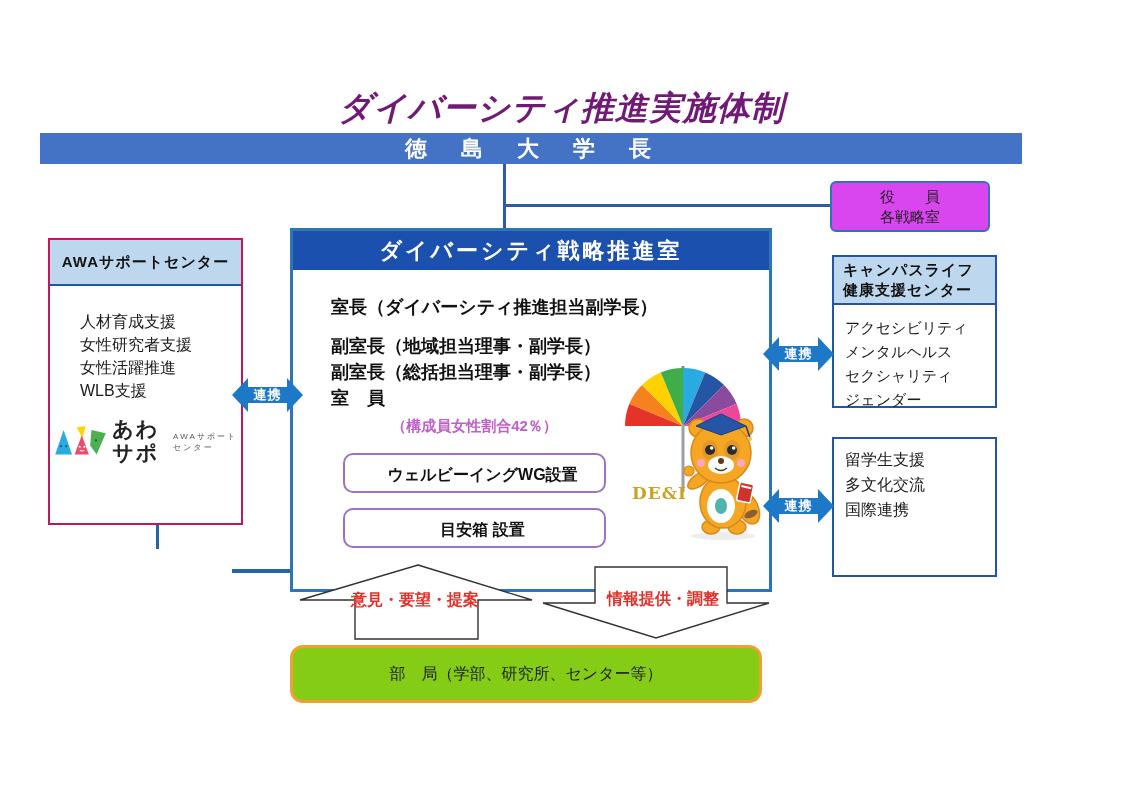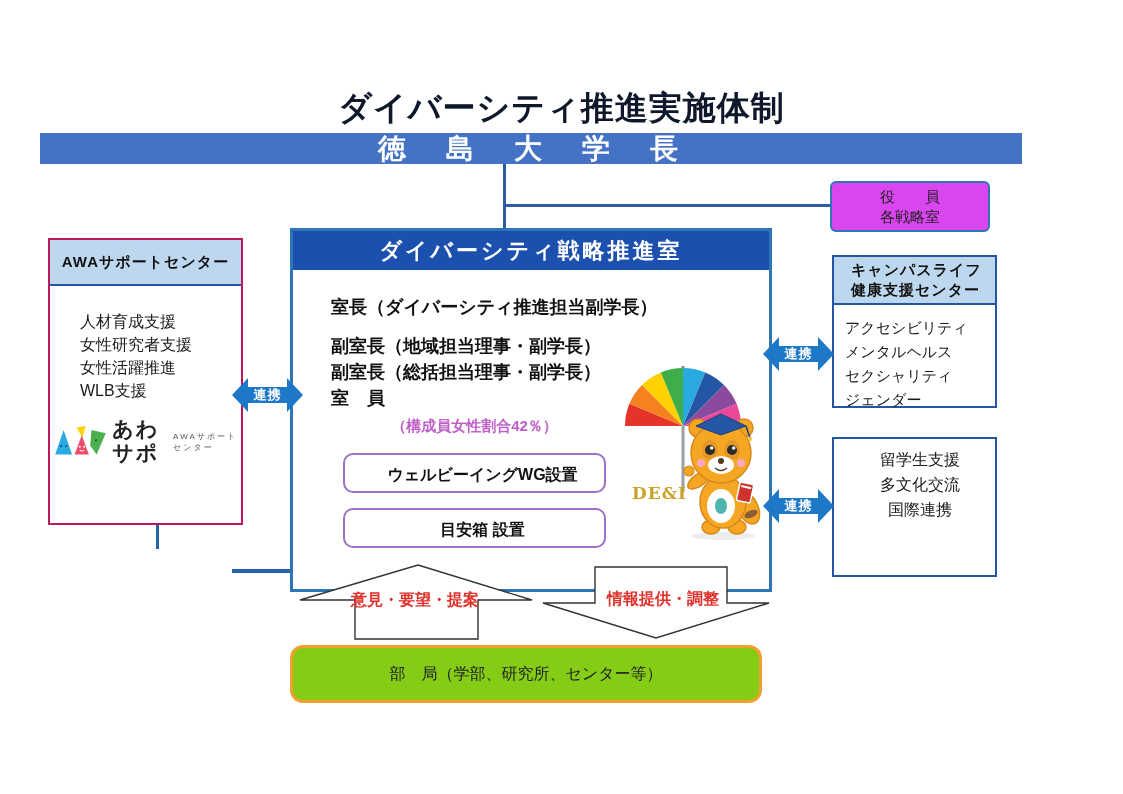--- a/index.html
+++ b/index.html
@@ -2,23 +2,23 @@
 <html lang="ja"><head>
 <meta charset="utf-8">
 <style>
   html,body{margin:0;padding:0;background:#fff;}
   #canvas{
     position:relative;width:1123px;height:794px;background:#fff;
     font-family:"Liberation Sans",sans-serif;overflow:hidden;
   }
   .abs{position:absolute;}
   
-  .title{left:0;top:86px;width:1123px;text-align:center;font-size:33px;font-weight:bold;color:#0f172a;letter-spacing:1px;}
+  .title{left:0;top:86px;width:1123px;text-align:center;font-size:33px;font-weight:bold;color:#701a75;letter-spacing:1px;font-style:italic;}
   .banner{left:40px;top:133px;width:982px;height:31px;background:#4472C4;color:#fff;
-    font-size:28px;font-weight:bold;text-align:center;line-height:31px;letter-spacing:6px;}
+    font-size:22px;font-weight:bold;text-align:center;line-height:31px;letter-spacing:6px;}
   
   .line{background:#2E5AA6;}
   .line-v-top{left:503px;top:164px;width:3px;height:64px;}
   .line-h-top{left:503px;top:204px;width:330px;height:3px;}
   .line-v-awa{left:156px;top:525px;width:3px;height:24px;background:#2563AD;}
   .line-h-hr{left:232px;top:569px;width:60px;height:4px;background:#2563AD;}
   
   .officers{left:830px;top:181px;width:156px;height:47px;border:2px solid #2E75B6;border-radius:6px;
     background:#d946ef;display:flex;flex-direction:column;justify-content:center;align-items:center;
     font-size:15px;color:#222;line-height:20px;}
@@ -48,25 +48,25 @@
   .sub-box{position:absolute;left:50px;width:263px;height:40px;border:2px solid #9B72C7;border-radius:10px;
     background:#fff;font-size:16px;font-weight:bold;color:#111;text-align:center;line-height:40px;box-sizing:border-box;padding-left:16px;}
   .sub-box-wg{top:222px;}
   .sub-box-sg{top:277px;}
   .mascot{position:absolute;left:318px;top:133px;width:165px;height:178px;}
   .dei{position:absolute;left:339px;top:252px;font-family:"DejaVu Serif",serif;font-weight:bold;
     font-size:17px;color:#C9A227;letter-spacing:1px;}
   
   .rpanel{left:832px;width:165px;border:2px solid #2455A4;background:#fff;box-sizing:border-box;}
   .campus{top:255px;height:153px;}
-  .campus .panel-header{padding:3px 0 3px 17px;font-size:15px;line-height:20px;letter-spacing:1px;}
+  .campus .panel-header{padding:3px 0 3px 9px;font-size:15px;line-height:20px;letter-spacing:1px;}
   .campus-items{margin:11px 0 0 11px;font-size:15px;line-height:24px;color:#1a1a1a;}
   .intl{top:437px;height:140px;}
   .intl .panel-header{height:32px;line-height:32px;text-align:center;font-size:16px;letter-spacing:2px;}
-  .intl-items{margin:8px 0 0 11px;font-size:16px;line-height:25px;color:#1a1a1a;text-align:center;}
+  .intl-items{margin:8px 0 0 11px;font-size:16px;line-height:25px;color:#1a1a1a;}
   
   .hr-box{left:62px;top:549px;width:170px;height:48px;border:2px solid #222;background:#fff;box-sizing:border-box;
     display:flex;flex-direction:column;justify-content:center;align-items:center;font-size:15px;color:#111;line-height:20px;}
   
   .flow-arrow{z-index:5;}
   .flow-up{left:298px;top:563px;width:236px;height:78px;}
   .flow-down{left:540px;top:566px;width:232px;height:74px;}
   .flow-label{z-index:7;color:#E0302A;font-size:16px;font-weight:bold;text-align:center;}
   .flow-label-up{left:325px;top:590px;width:180px;}
   .flow-label-down{left:573px;top:589px;width:180px;}

